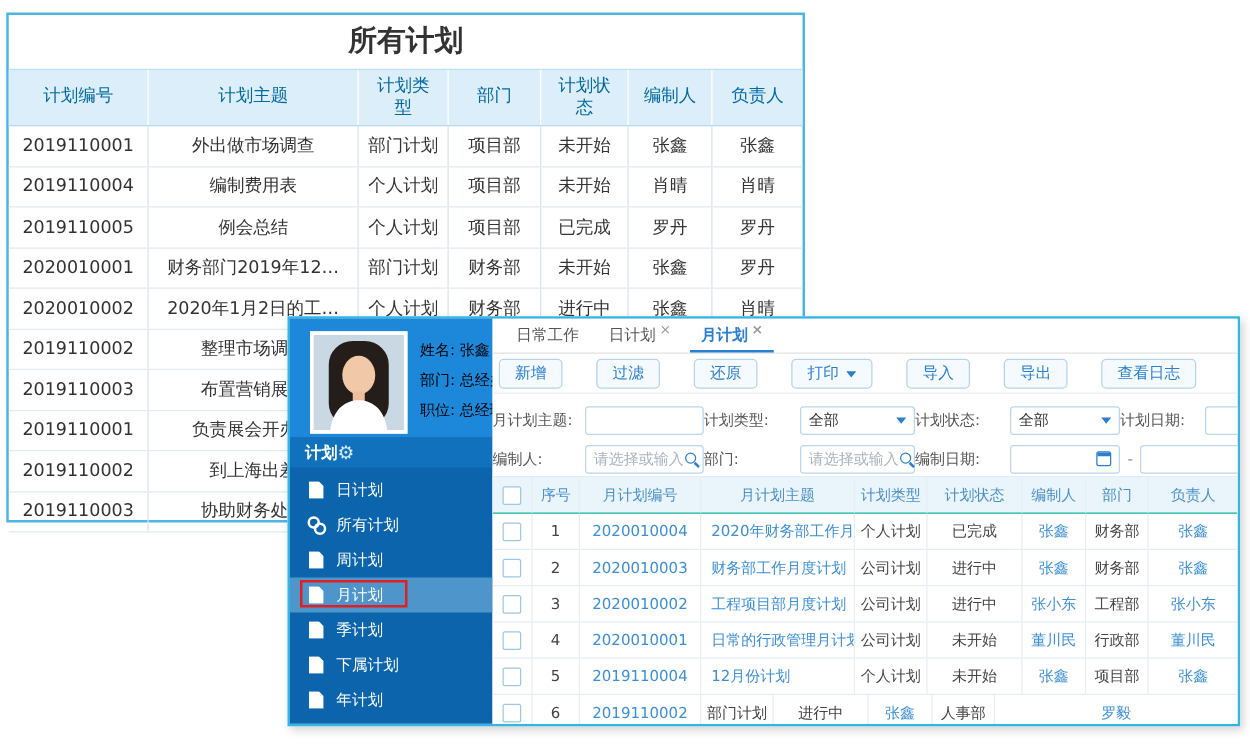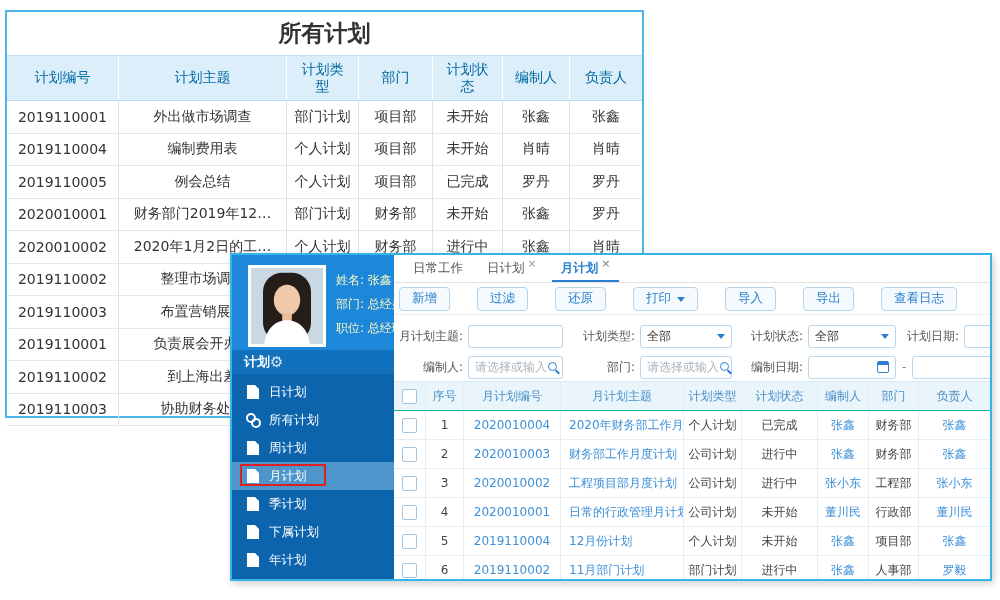--- a/index.html
+++ b/index.html
@@ -31,21 +31,21 @@
   .bg-row > :nth-child(6){width:67px;flex:0 0 67px;}
   .bg-row > :nth-child(7){flex:1;border-right:none;}
   
   .panel{position:absolute;left:230px;top:253px;width:762px;height:328px;box-sizing:border-box;
          border:2px solid #35b5e6;background:#fff;z-index:2;display:flex;
          box-shadow:2px 3px 7px rgba(0,0,0,0.18);}
   
   .sidebar{flex:0 0 162px;width:162px;background:#0b64ac;display:flex;flex-direction:column;overflow:hidden;}
   .profile{height:95px;flex:0 0 95px;background:#1d87da;display:flex;padding:10px 0 0 16px;box-sizing:border-box;}
   .avatar{width:78px;height:82px;flex:0 0 78px;border:3px solid #fff;box-sizing:border-box;background:#c4d4de;}
-  .p-lines{margin-left:10px;color:#fef9c3;font-size:12px;display:flex;flex-direction:column;justify-content:space-around;
+  .p-lines{margin-left:10px;color:#000000;font-size:12px;display:flex;flex-direction:column;justify-content:space-around;
            padding:4px 0 10px 0;white-space:nowrap;}
   .section-bar{height:24px;flex:0 0 24px;background:#1171bd;color:#fff;font-size:13px;font-weight:bold;
                display:flex;align-items:center;padding:0 12px;}
   .gear{font-size:15px;font-weight:normal;color:#d8eaf8;cursor:pointer;}
   .menu{flex:1;padding-top:4px;}
   .menu-item{height:28px;display:flex;align-items:center;gap:10px;padding-left:15px;color:#fff;
              font-size:12.5px;position:relative;cursor:pointer;}
   .menu-item.selected{background:#4d95cb;}
   .mi-icon{width:12px;height:14px;flex:0 0 12px;background:#fff;
            clip-path:polygon(0 0,8px 0,12px 4px,12px 14px,0 14px);}
@@ -67,21 +67,21 @@
   .tab.active{color:#2a7fd0;font-weight:bold;border-bottom:2px solid #2a7fd0;}
   .toolbar{height:32px;flex:0 0 32px;display:flex;align-items:center;gap:27px;padding-left:5px;
            border-bottom:1px solid #ececec;box-sizing:border-box;}
   .tbtn{height:24px;padding:0 12px;border:1px solid #b6d3e8;border-radius:4px;background:#f4fafd;
         color:#2a7fd0;font-size:12.5px;display:flex;align-items:center;gap:6px;cursor:pointer;
         font-family:inherit;}
   .tbtn .caret{display:none;width:0;height:0;border:4px solid transparent;border-top:5px solid #2a7fd0;margin-top:5px;}
   .tbtn.dropdown .caret{display:inline-block;}
   .filters{flex:0 0 66px;padding-top:9px;box-sizing:border-box;overflow:hidden;}
   .f-row{display:flex;align-items:center;height:24px;margin-bottom:7px;white-space:nowrap;}
-  .f-label{font-size:12px;color:#555;text-align:right;padding-right:5px;box-sizing:border-box;flex-shrink:0;}
+  .f-label{font-size:12px;color:#555;text-align:left;padding-right:5px;box-sizing:border-box;flex-shrink:0;}
   .w74{width:74px;} .w77{width:77px;} .w76{width:76px;} .w68{width:68px;}
   .f-input,.f-select,.f-search,.f-date{height:23px;box-sizing:border-box;border:1px solid #b8d6ec;
         border-radius:3px;background:#fff;font-size:12px;color:#333;flex-shrink:0;
         display:flex;align-items:center;padding:0 6px;font-family:inherit;}
   input.f-input{outline:none;}
   .iw95{width:95px;} .iw92{width:92px;} .iw88{width:88px;} .iw130{width:130px;}
   .f-select{justify-content:space-between;cursor:pointer;}
   .sel-caret{width:0;height:0;border:4px solid transparent;border-top:5px solid #2a7fd0;margin-top:5px;}
   .f-search{justify-content:space-between;cursor:text;}
   .ph{color:#aab4bc;}
@@ -440,21 +440,20 @@
           <div class="p-cell col-creator link">张鑫</div>
           <div class="p-cell col-dept">项目部</div>
           <div class="p-cell col-owner link">张鑫</div>
         </div>
           <div class="p-row">
           <div class="p-cell col-cb">
               <span class="cb"></span>
             </div>
           <div class="p-cell col-num">6</div>
           <div class="p-cell col-id link">2019110002</div>
-          <div class="p-cell col-sub link">11月部门计划</div>
           <div class="p-cell col-type">部门计划</div>
           <div class="p-cell col-status">进行中</div>
           <div class="p-cell col-creator link">张鑫</div>
           <div class="p-cell col-dept">人事部</div>
           <div class="p-cell col-owner link">罗毅</div>
         </div>
         </div>
     </div>
   </div>
 </div>

